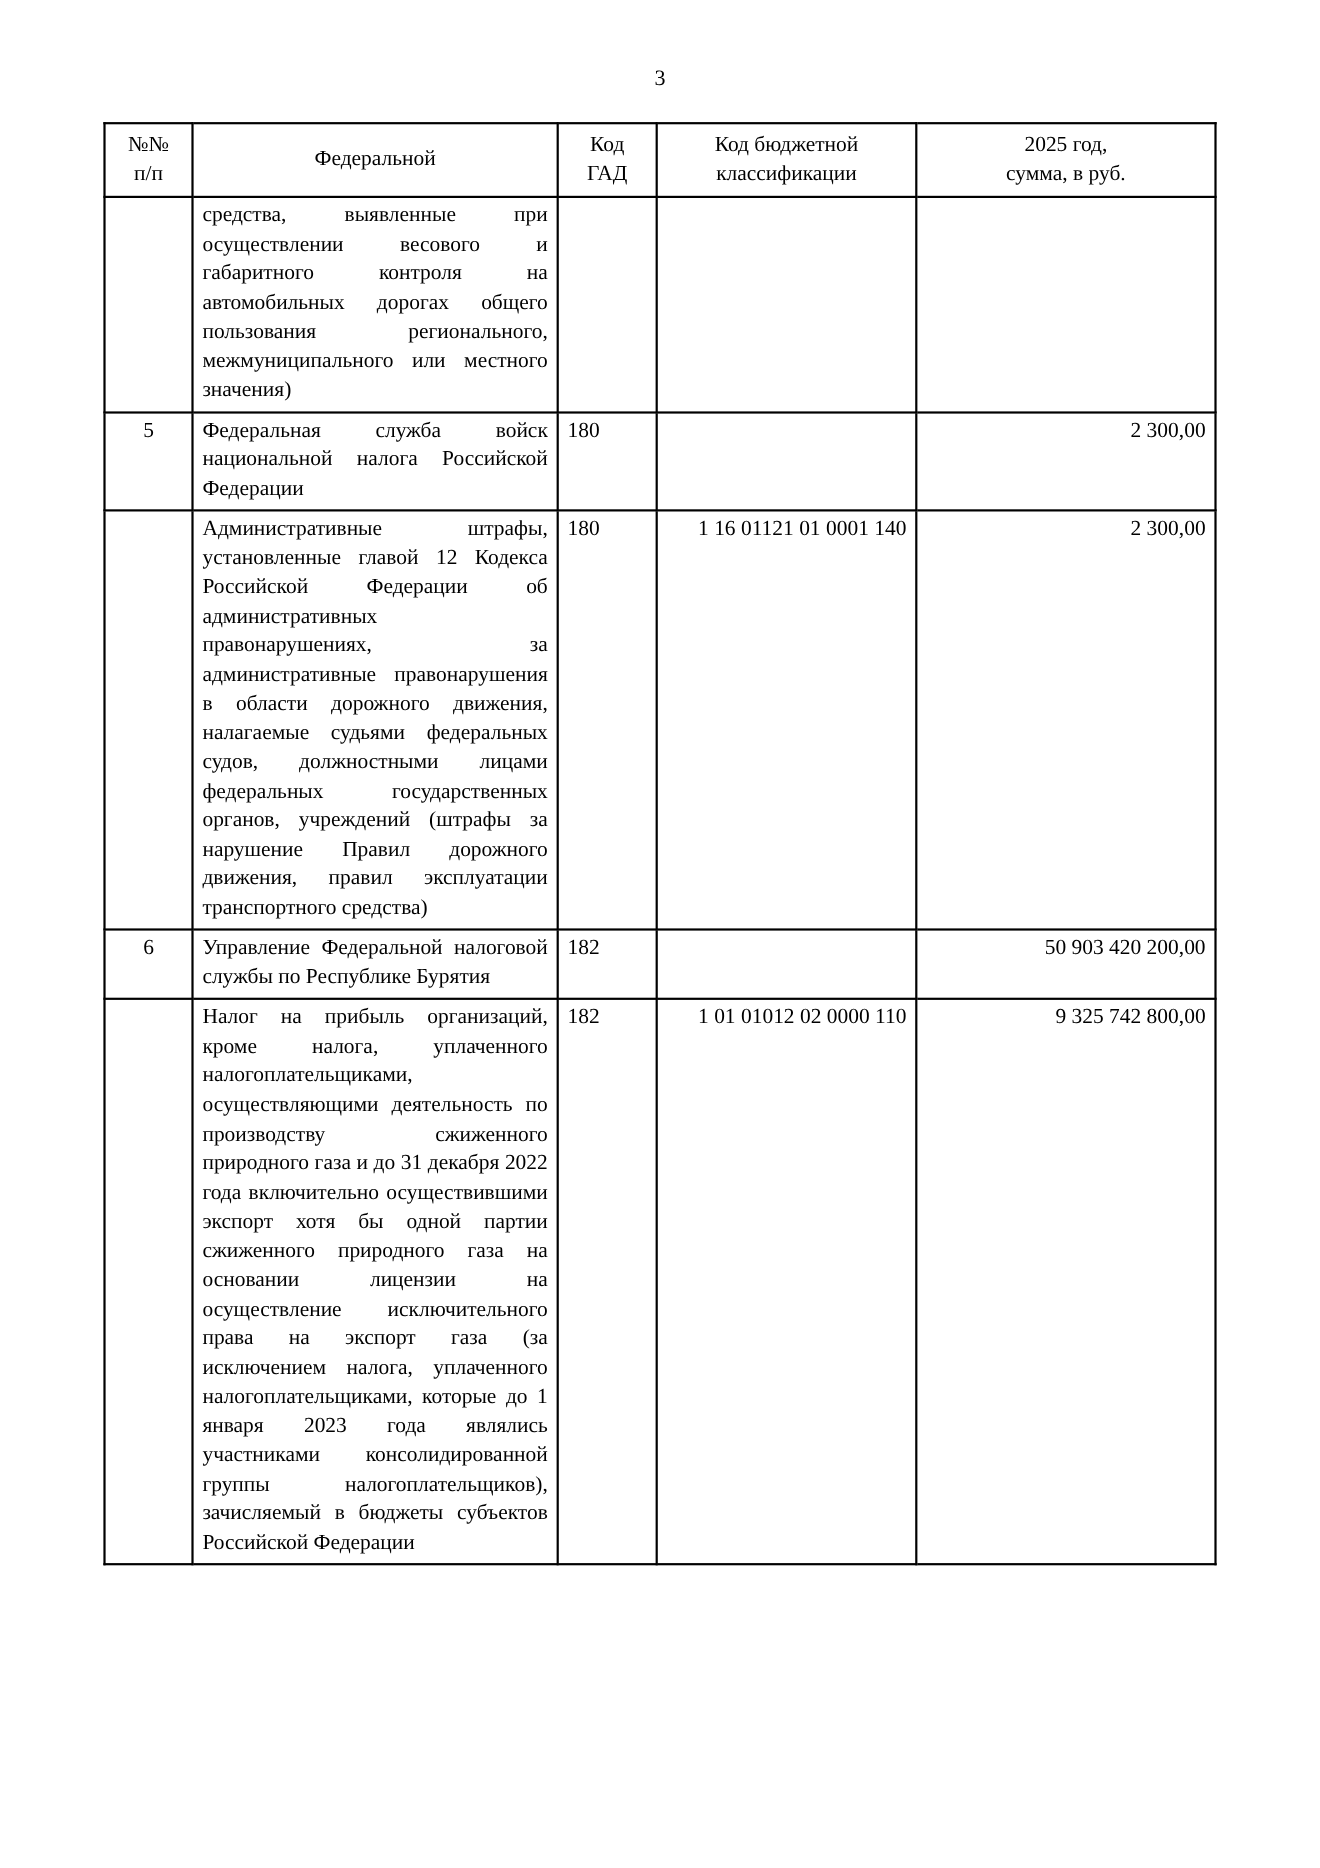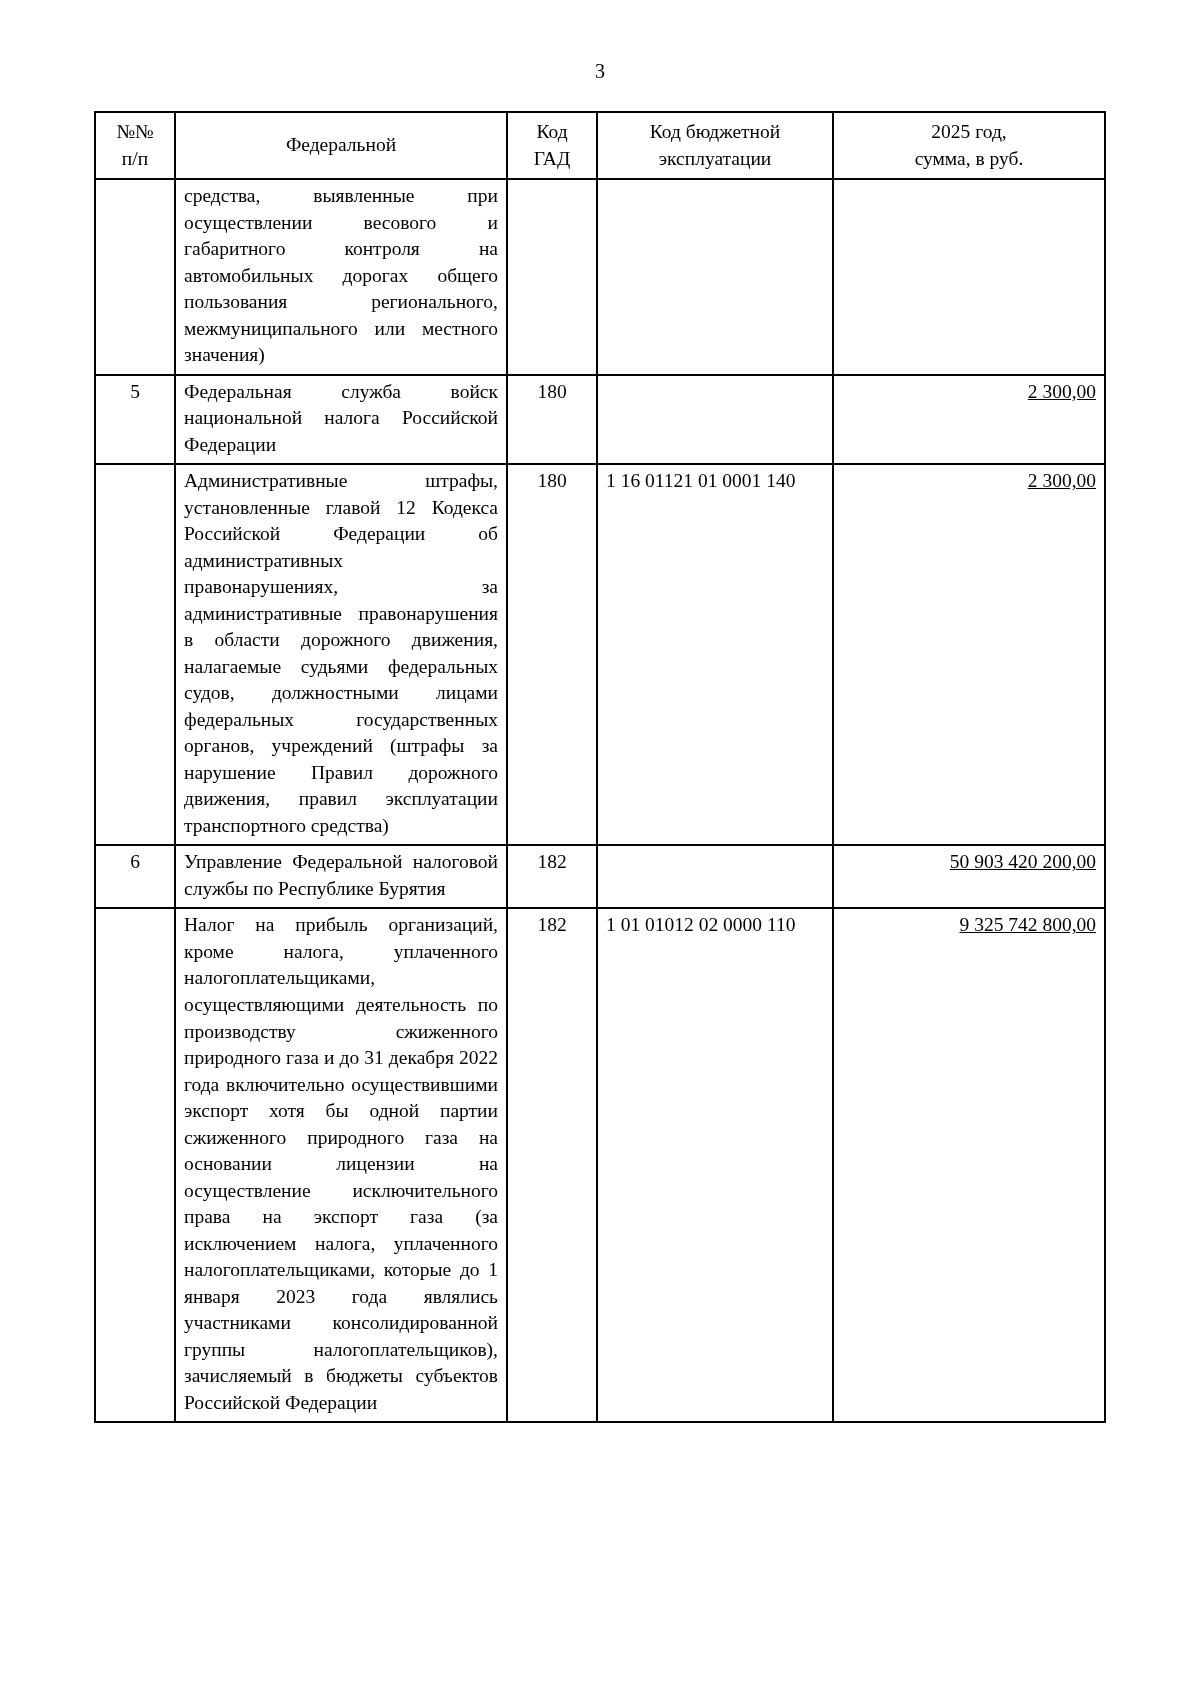--- a/index.html
+++ b/index.html
@@ -40,23 +40,23 @@
     vertical-align: middle;
     white-space: pre-line;
     padding-top: 6px;
     padding-bottom: 6px;
   }
   table.budget td {
     vertical-align: top;
   }
   .cell-num  { text-align: center; }
   .cell-name { text-align: justify; }
-  .cell-gad  { text-align: center; }
-  .cell-kbk  { text-align: left; }
-  .cell-sum  { text-align: right; text-decoration: underline; }
+  .cell-gad  { }
+  .cell-kbk  { text-align: right; }
+  .cell-sum  { text-align: right; }
 </style>
 </head>
 <body>
 
 <div class="page">
 
   <div class="page-number">3</div>
 
   <table class="budget">
     <colgroup>
@@ -67,21 +67,21 @@
       <col style="width:272px">
     </colgroup>
     <thead>
       <tr>
         <th>№№
 п/п</th>
         <th>Федеральной</th>
         <th>Код
 ГАД</th>
         <th>Код бюджетной
-эксплуатации</th>
+классификации</th>
         <th>2025 год,
 сумма, в руб.</th>
       </tr>
     </thead>
     <tbody>
 
       <tr>
         <td class="cell-num"></td>
         <td class="cell-name">средства, выявленные при осуществлении весового и габаритного контроля на автомобильных дорогах общего пользования регионального, межмуниципального или местного значения)</td>
         <td class="cell-gad"></td>

